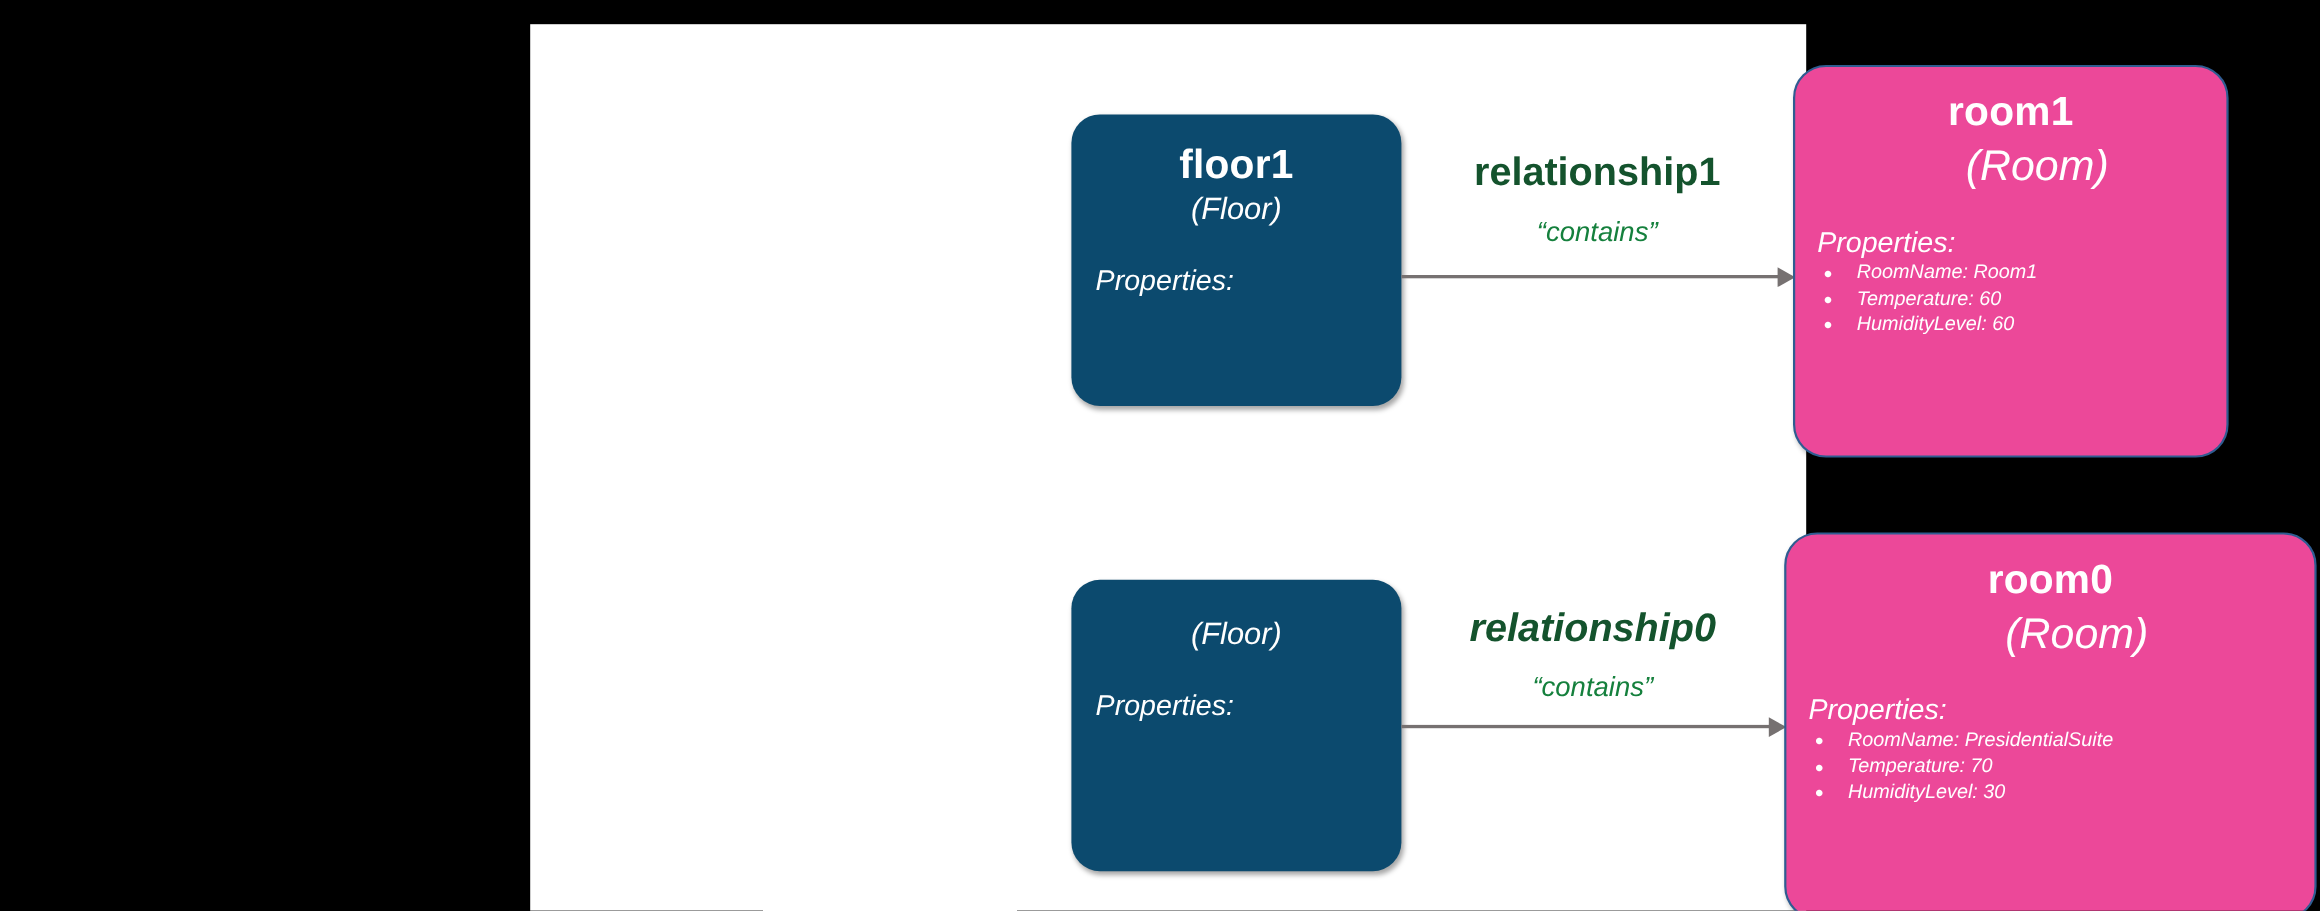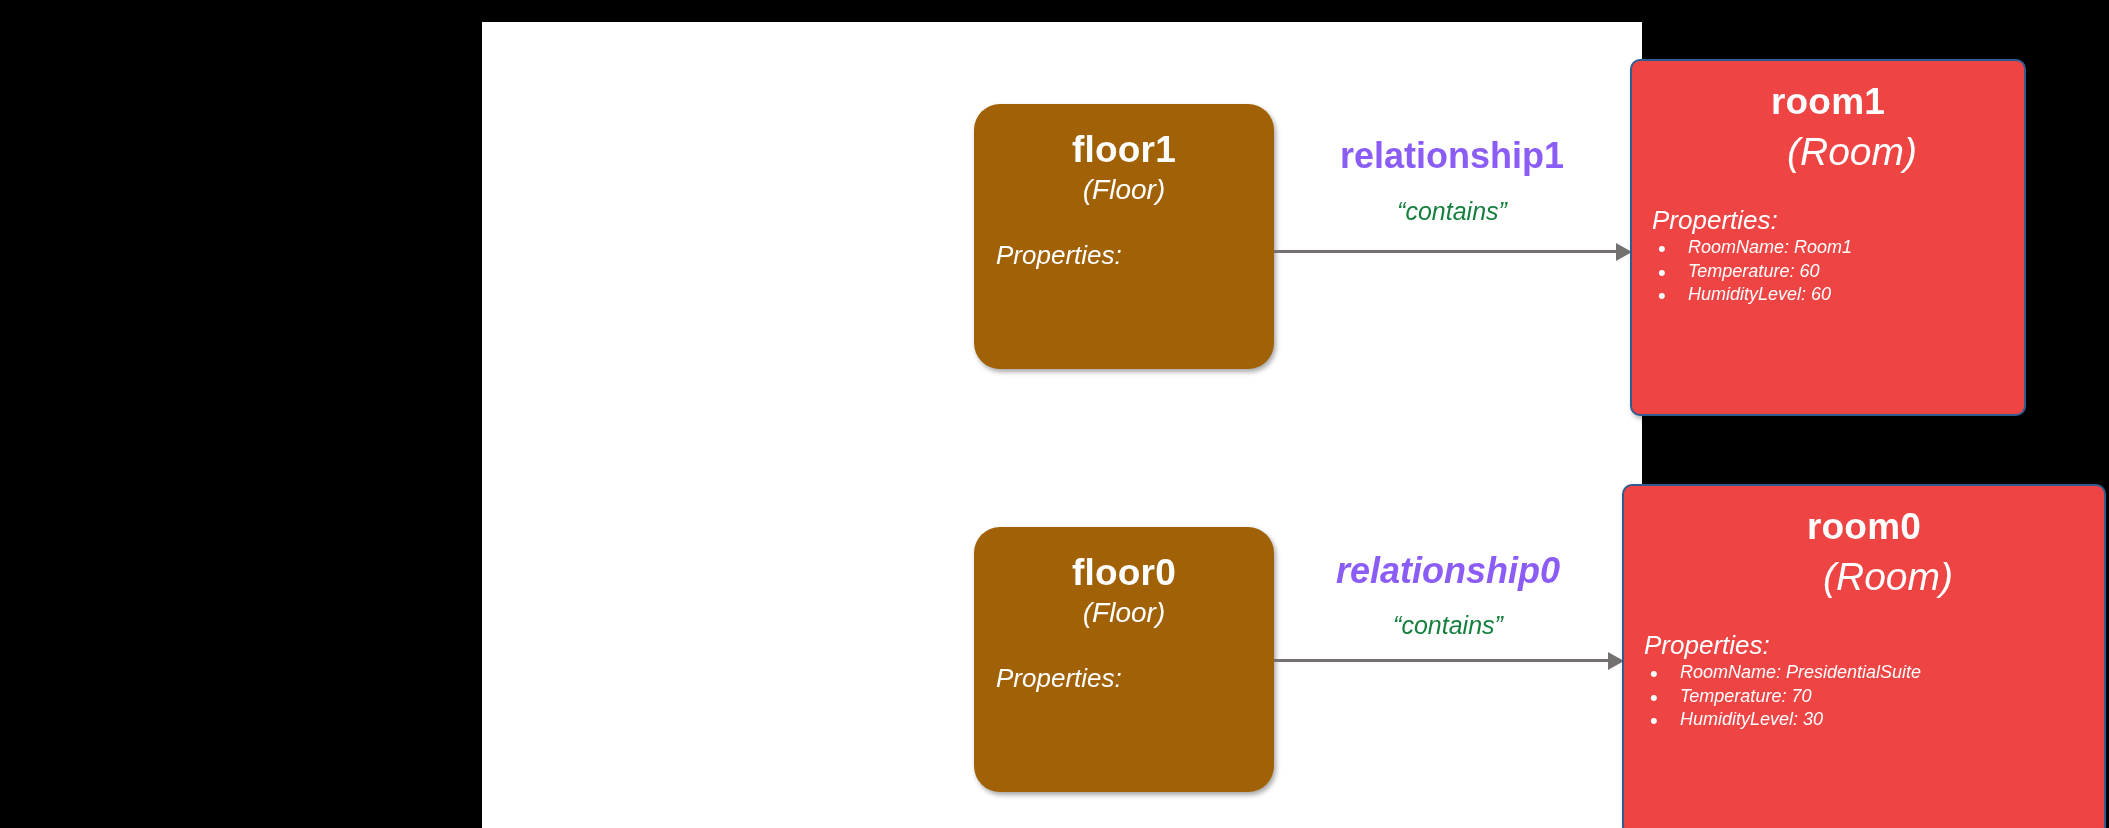--- a/index.html
+++ b/index.html
@@ -32,29 +32,29 @@
   }
 
   
   .node {
     position: absolute;
     box-sizing: border-box;
     color: #ffffff;
   }
 
   .floor-node {
-    background: #a16207;
+    background: #0c4a6e;
     border-radius: 26px;
     box-shadow: 2px 3px 5px rgba(0,0,0,0.35);
   }
 
   .room-node {
-    background: #ef4444;
+    background: #ec4899;
     border: 2px solid #2F5C91;
-    border-radius: 10px;
+    border-radius: 30px;
     box-shadow: 2px 3px 5px rgba(0,0,0,0.30);
   }
 
   .node-title {
     text-align: center;
     font-weight: bold;
     letter-spacing: 0.2px;
     line-height: 1.0;
   }
   .node-type {
@@ -116,21 +116,21 @@
     width: 0; height: 0;
     border-top: 9px solid transparent;
     border-bottom: 9px solid transparent;
     border-left: 16px solid #767171;
   }
 
   .rel-name {
     position: absolute;
     font-weight: bold;
     font-size: 36px;
-    color: #8b5cf6;
+    color: #14532d;
     white-space: nowrap;
     text-align: center;
   }
   .rel-kind {
     position: absolute;
     font-style: italic;
     font-size: 25px;
     color: #15803d;
     white-space: nowrap;
     text-align: center;
@@ -185,21 +185,20 @@
         <ul class="props-list">
             <li>RoomName: Room1</li>
             <li>Temperature: 60</li>
             <li>HumidityLevel: 60</li>
           </ul>
       </div>
     </div>
 
     <div class="node floor-node" id="floor0">
       <div class="floor-head">
-        <div class="node-title">floor0</div>
         <div class="node-type">(Floor)</div>
       </div>
       <div class="floor-props">
         <div class="props-label">Properties:</div>
         <ul class="props-list"></ul>
       </div>
     </div>
 
     <div class="rel-name" id="rel0-name">relationship0</div>
     <div class="rel-kind" id="rel0-kind">“contains”</div>

